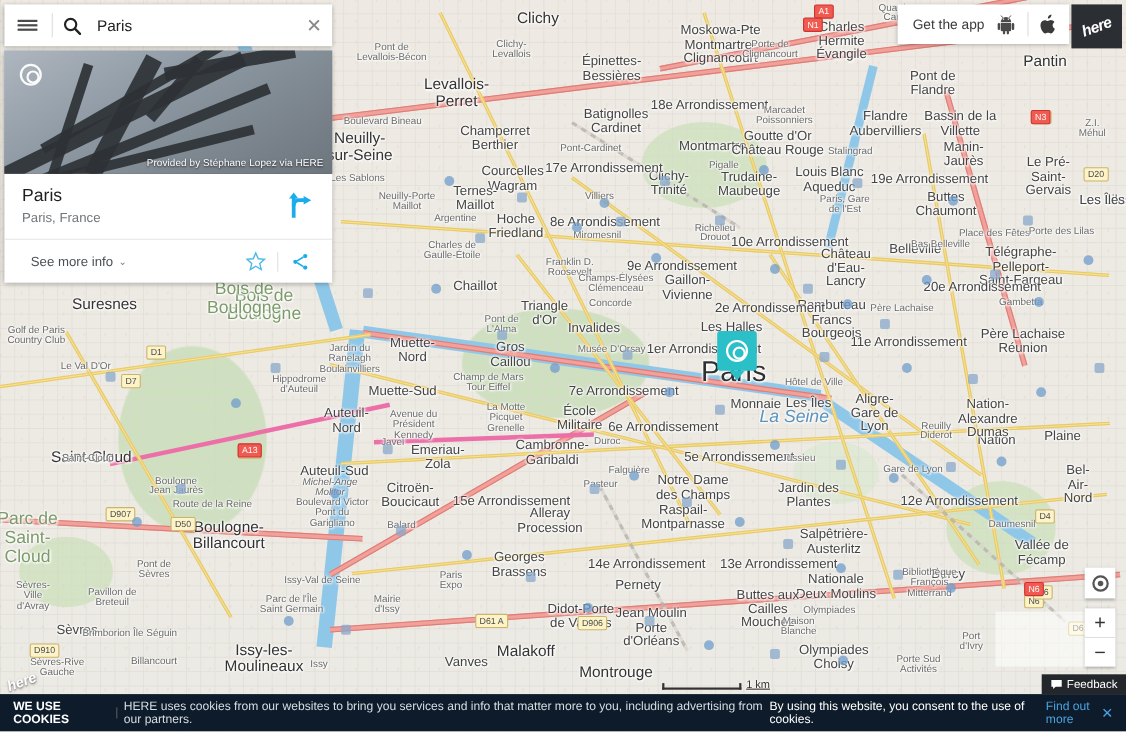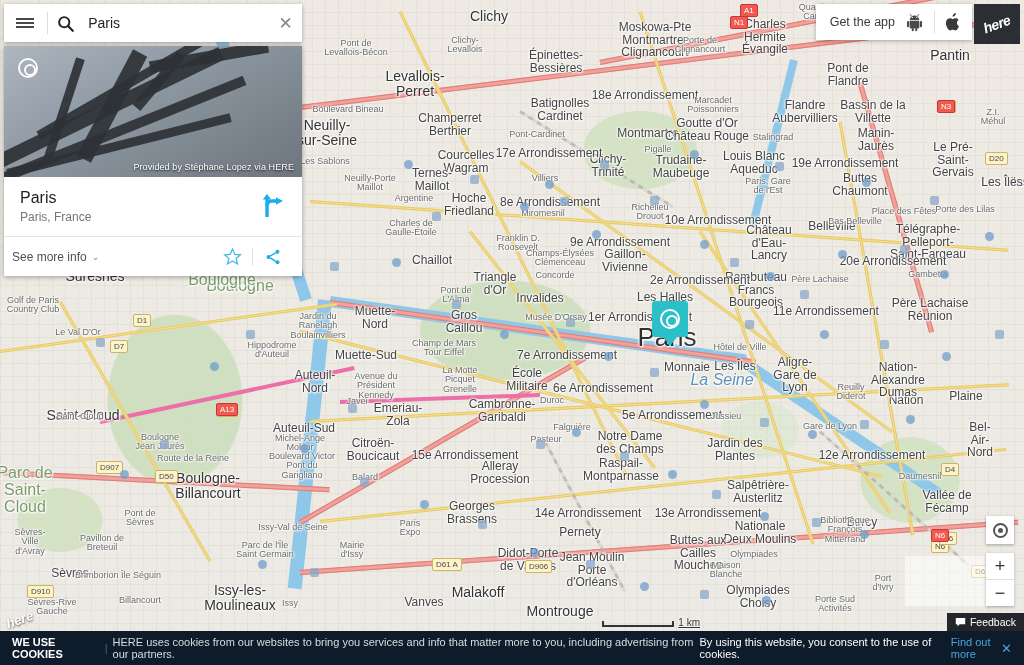--- a/index.html
+++ b/index.html
@@ -100,21 +100,21 @@
     width: 34px; height: 38px; display:flex; align-items:center; justify-content:center;
     color:#888; font-size: 17px; cursor:pointer;
   }
 
   
   #card {
     position: absolute; left: 4px; top: 46px; width: 298px;
     background:#fff; box-shadow: 0 1px 5px rgba(0,0,0,.35); z-index: 40;
   }
   #photo {
-    position: relative; width: 298px; height: 131px; overflow: hidden;
+    position: relative; width: 298px; height: 112px; overflow: hidden;
     background: linear-gradient(160deg,#9aa3ad 0%, #7b8691 35%, #555d66 60%, #3a4046 100%);
   }
   
   #photo .beam { position:absolute; background:#2e3236; opacity:.92; }
   #photo .sky { position:absolute; inset:0; background: linear-gradient(150deg,#aeb6bf 0%, #8e99a3 40%, #6d757d 100%); }
   #photo .gear {
     position:absolute; left: 14px; top: 12px; width: 20px; height: 20px;
     border:2px solid #fff; border-radius:50%; opacity:.95;
   }
   #photo .gear::after {
@@ -126,21 +126,21 @@
     color:#fff; font-size: 9px; text-shadow: 0 1px 2px rgba(0,0,0,.8);
     letter-spacing:.1px;
   }
   #cardMain { padding: 12px 14px 12px 16px; display:flex; align-items:flex-start; }
   #cardText { flex: 1; }
   #placeTitle { font-size: 16px; color:#1f1f1f; margin-bottom: 3px; }
   #placeSub { font-size: 12px; color:#70767c; }
   #dirBtn { width:34px; height:34px; display:flex; align-items:center; justify-content:center; cursor:pointer; }
   #cardFooter {
     border-top:1px solid #e6e6e6; height: 40px; display:flex; align-items:center;
-    padding: 0 14px 0 8px;
+    padding: 0 14px 0 24px;
   }
   #moreInfo { flex:1; font-size: 12px; color:#4b5054; cursor:pointer; display:flex; align-items:center; gap:5px;}
   #moreInfo .chev { font-size: 9px; color:#7a7f83; }
   .iconbtn { width:30px; height:30px; display:flex; align-items:center; justify-content:center; cursor:pointer; }
   .fdiv { width:1px; height:18px; background:#e0e0e0; margin: 0 5px; }
 
   #nearbar {
     position:absolute; left:4px; top:264px; width:298px; height:34px;
     background: rgba(33,40,48,.9); display:flex; align-items:center;
     padding-left: 10px; z-index: 40; cursor:pointer;
@@ -414,21 +414,21 @@
         <div class="lbl dist" style="left: 528px; top: 560px; transform: translate(-50%, -50%);">Didot-Porte<br>de Vanves</div>
         <div class="lbl dist" style="left: 592px; top: 570px; transform: translate(-50%, -50%);">Jean Moulin<br>Porte<br>d'Orléans</div>
         <div class="lbl town" style="left: 478px; top: 592px; transform: translate(-50%, -50%);">Malakoff</div>
         <div class="lbl dist" style="left: 424px; top: 602px; transform: translate(-50%, -50%);">Vanves</div>
         <div class="lbl town" style="left: 560px; top: 611px; transform: translate(-50%, -50%);">Montrouge</div>
         <div class="lbl tiny" style="left: 665px; top: 609px; transform: translate(-50%, -50%); margin-top: 36px;">Cité Universitaire</div>
         <div class="lbl dist" style="left: 375px; top: 318px; transform: translate(-50%, -50%);">Muette-<br>Nord</div>
         <div class="lbl dist" style="left: 366px; top: 355px; transform: translate(-50%, -50%);">Muette-Sud</div>
         <div class="lbl dist" style="left: 315px; top: 382px; transform: translate(-50%, -50%);">Auteuil-<br>Nord</div>
         <div class="lbl dist" style="left: 304px; top: 428px; transform: translate(-50%, -50%);">Auteuil-Sud</div>
-        <div class="lbl tiny" style="left: 300px; top: 443px; transform: translate(-50%, -50%);">Michel-Ange<br>Molitor</div>
+        <div class="lbl tiny" style="left: 300px; top: 443px; transform: translate(-50%, -50%); font-style: italic;">Michel-Ange<br>Molitor</div>
         <div class="lbl tiny" style="left: 302px; top: 466px; transform: translate(-50%, -50%);">Boulevard Victor<br>Pont du<br>Garigliano</div>
         <div class="lbl tiny" style="left: 318px; top: 326px; transform: translate(-50%, -50%);">Jardin du<br>Ranelagh<br>Boulainvilliers</div>
         <div class="lbl tiny" style="left: 272px; top: 350px; transform: translate(-50%, -50%);">Hippodrome<br>d'Auteuil</div>
         <div class="lbl tiny" style="left: 376px; top: 386px; transform: translate(-50%, -50%);">Avenue du<br>Président<br>Kennedy</div>
         <div class="lbl park" style="left: 240px; top: 278px; transform: translate(-50%, -50%);">Bois de<br>Boulogne</div>
         <div class="lbl park" style="left: 222px; top: 272px; transform: translate(-50%, -50%);">Bois de<br>Boulogne</div>
         <div class="lbl town" style="left: 95px; top: 276px; transform: translate(-50%, -50%);">Suresnes</div>
         <div class="lbl tiny" style="left: 33px; top: 305px; transform: translate(-50%, -50%);">Golf de Paris<br>Country Club</div>
         <div class="lbl tiny" style="left: 78px; top: 333px; transform: translate(-50%, -50%);">Le Val D'Or</div>
         <div class="lbl town" style="left: 83px; top: 415px; transform: translate(-50%, -50%);">Saint-Cloud</div>

